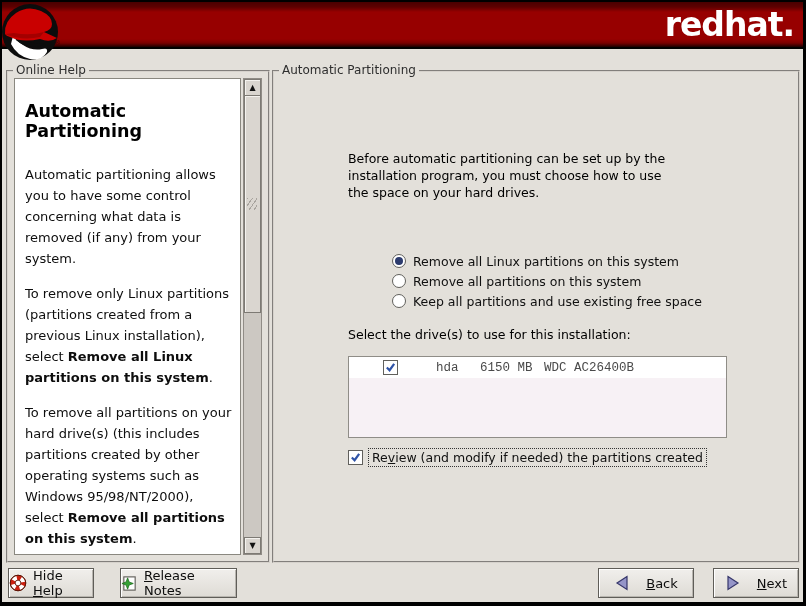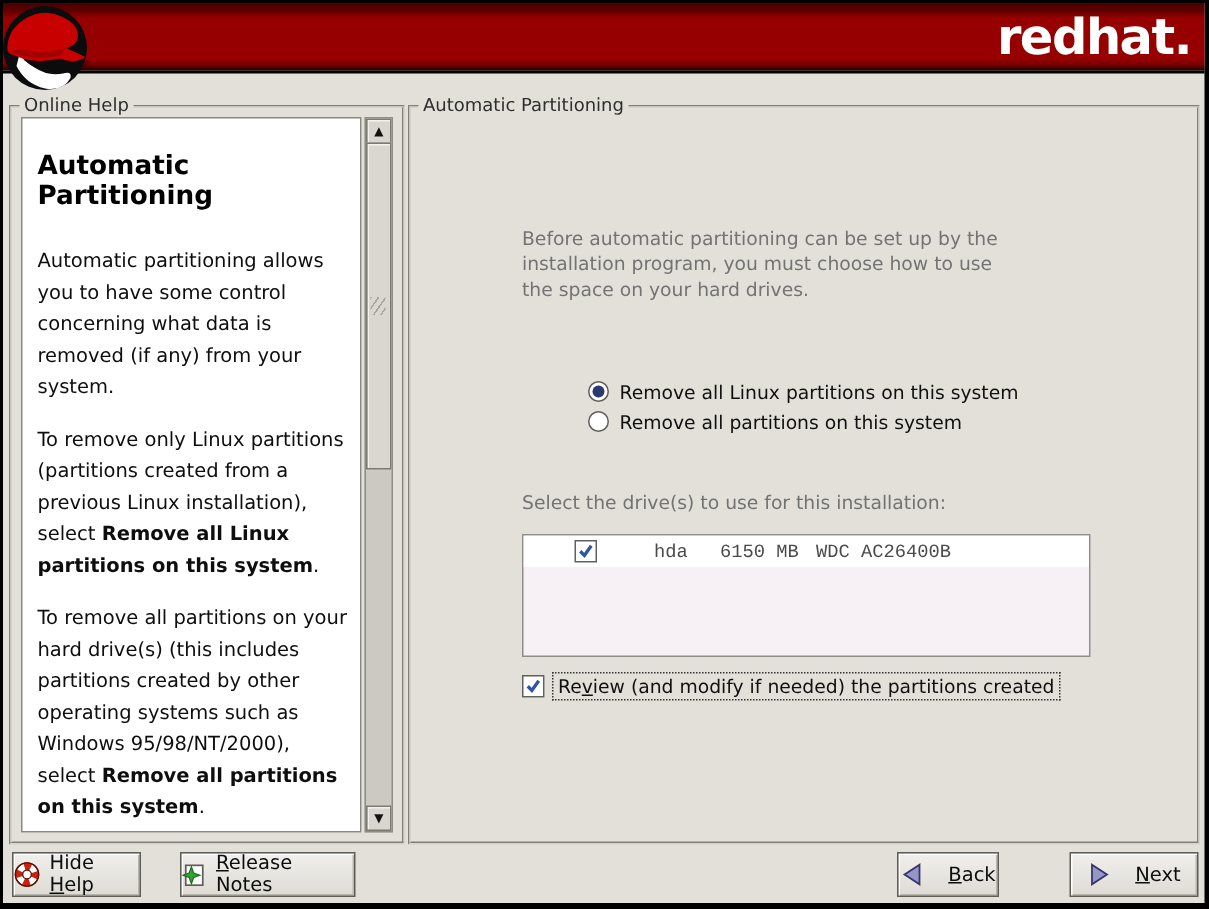--- a/index.html
+++ b/index.html
@@ -36,21 +36,21 @@
     border:1px solid #7d7a74;box-shadow:inset 1px 1px 0 #f4f2ee;
     display:flex;align-items:center;justify-content:center;font-size:8px;color:#111;}
   .scroll-btn.up{top:0;}
   .scroll-btn.down{bottom:0;}
   .scroll-thumb{position:absolute;left:0;top:16px;width:15px;height:216px;background:#dad6d0;
     border:1px solid #7d7a74;box-shadow:inset 1px 1px 0 #f4f2ee;}
   .scroll-grip{position:absolute;left:2px;top:102px;width:10px;height:12px;
     background:repeating-linear-gradient(125deg,#a8a49e 0 1px,transparent 1px 4px);}
 
   
-  .mp-text{position:absolute;font-size:12.5px;color:#737373;line-height:17px;white-space:pre-line;}
+  .mp-text{position:absolute;font-size:12.5px;color:#000000;line-height:17px;white-space:pre-line;}
   .intro{left:74px;top:78px;}
   .question{left:74px;top:150px;}
   .radios{position:absolute;left:118px;top:179px;}
   .radio-row{display:flex;align-items:center;height:20px;font-size:12.5px;color:#101010;}
   .radio{width:12px;height:12px;border:1px solid #61605c;border-radius:50%;background:#fff;
     margin-right:7px;position:relative;flex:0 0 auto;}
   .radio.selected::after{content:"";position:absolute;left:2px;top:2px;width:8px;height:8px;
     border-radius:50%;background:#2c3b6e;}
   .drives-label{left:74px;top:254px;}
   .listbox{position:absolute;left:74px;top:284px;width:377px;height:80px;background:#f7f1f5;
@@ -66,21 +66,21 @@
   .review .label-wrap{margin-left:5px;border:1px dotted #333;padding:1px 3px;font-size:12.5px;color:#101010;}
   .u{text-decoration:underline;}
 
   
   .btn{position:absolute;top:566px;height:30px;background:linear-gradient(#f1efec,#dedbd5);
     border:1px solid #5f5d58;box-shadow:inset 1px 1px 0 #ffffff,inset -1px -1px 0 #b8b5af;
     display:flex;align-items:center;justify-content:center;gap:6px;font-size:13px;color:#0d0d0d;
     box-sizing:border-box;}
   .btn-hide-help{left:6px;width:86px;}
   .btn-release{left:118px;width:117px;}
-  .btn-back{left:596px;width:68px;gap:16px;}
+  .btn-back{left:596px;width:96px;gap:16px;}
   .btn-next{left:711px;width:86px;gap:16px;text-align:center;}
   .icon{display:inline-flex;flex:0 0 auto;}
 </style>
 </head>
 <body>
 
 <div class="page">
   <div class="canvas">
 
     <div class="banner"></div>
@@ -141,20 +141,24 @@
 
       <div class="radios">
         <div class="radio-row">
           <span class="radio selected"></span>
           <span>Remove all Linux partitions on this system</span>
         </div>
         <div class="radio-row">
           <span class="radio"></span>
           <span>Remove all partitions on this system</span>
         </div>
+        <div class="radio-row">
+          <span class="radio"></span>
+          <span>Keep all partitions and use existing free space</span>
+        </div>
       </div>
 
       <div class="mp-text drives-label">Select the drive(s) to use for this installation:</div>
 
       <div class="listbox">
         <div class="list-row">
           <span class="checkbox cb">
             <svg width="11" height="11" viewBox="0 0 12 12">
                 <path d="M2 6 L5 9 L10 2" stroke="#2f53a7" stroke-width="2.4" fill="none"></path>
               </svg>

